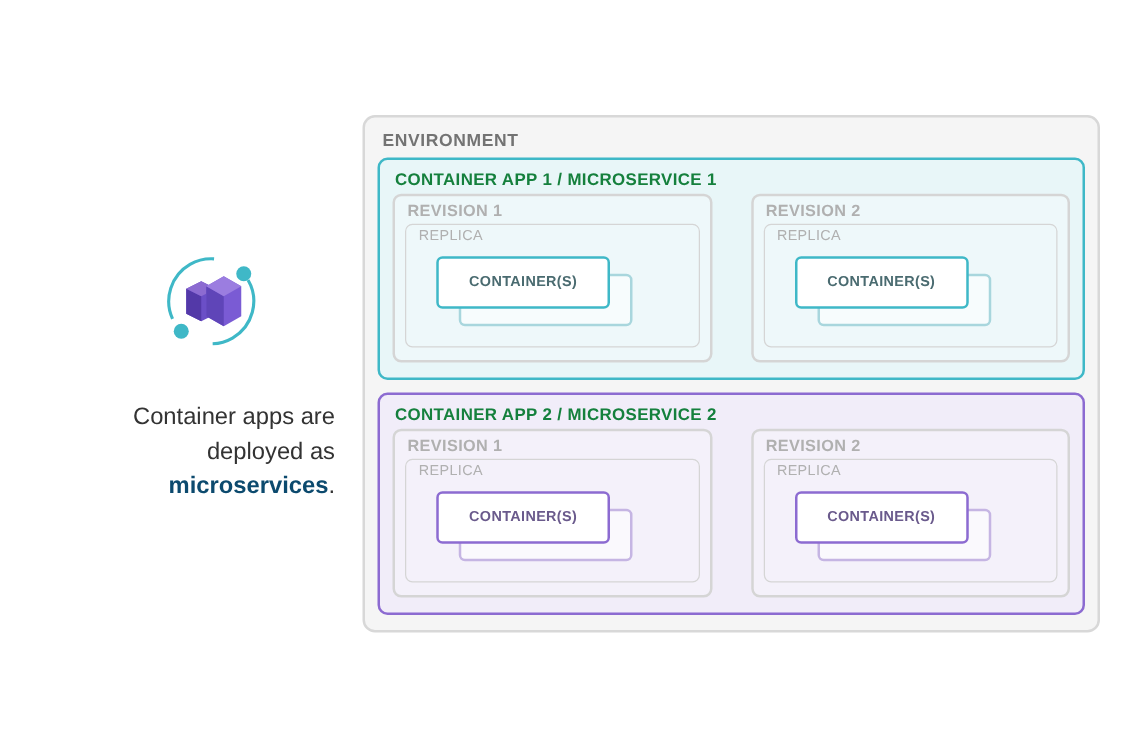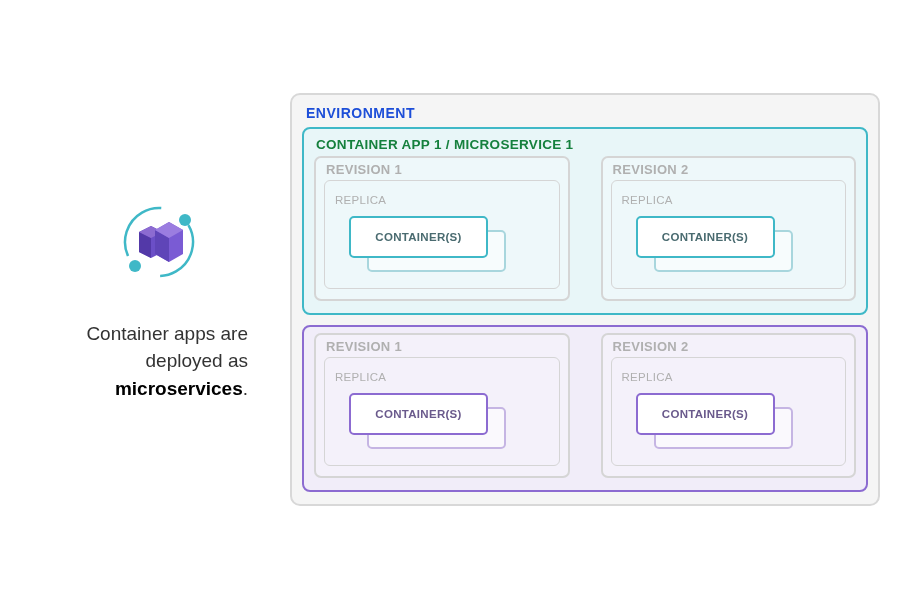--- a/index.html
+++ b/index.html
@@ -9,36 +9,36 @@
     background: #fff;
     display: flex;
     align-items: center;
     padding: 20px 20px 20px 10px;
   }
   .left {
     width: 280px;
     display: flex;
     flex-direction: column;
     align-items: flex-end;
-    padding-right: 42px;
+    padding-right: 22px;
     text-align: right;
   }
   .icon-wrap { margin-bottom: 28px; align-self: center; margin-left: 60px; }
   .tagline { font-size: 19px; color: #333; line-height: 1.45; font-weight: 300; }
-  .tagline strong { font-weight: 600; color: #000000; }
+  .tagline strong { font-weight: 600; color: #0c4a6e; }
 
   .environment {
     flex: 1;
     border: 2px solid #d8d8d8;
     border-radius: 10px;
     padding: 8px 10px 12px 10px;
     background: #f5f5f5;
   }
   .env-label {
-    font-size: 14px; font-weight: 600; color: #1d4ed8;
+    font-size: 14px; font-weight: 600; color: #737373;
     letter-spacing: 0.5px; padding: 2px 4px 6px;
   }
   .app {
     border: 2.5px solid;
     border-radius: 8px;
     padding: 6px 10px 12px;
     margin-bottom: 10px;
   }
   .app:last-child { margin-bottom: 0; }
   .app.teal { border-color: #3fb8c7; background: #e8f6f8; }
@@ -55,21 +55,21 @@
     padding: 4px 8px 10px;
     background: rgba(255,255,255,0.25);
   }
   .rev-label {
     font-size: 13px; font-weight: 600; color: #b0b0b0;
     letter-spacing: 0.3px; padding: 0 2px 3px;
   }
   .replica {
     border: 1.8px solid #d5d5d5;
     border-radius: 6px;
-    padding: 13px 8px 14px;
+    padding: 3px 8px 14px;
     background: transparent;
   }
   .rep-label {
     font-size: 11.5px; font-weight: 500; color: #b0b0b0;
     letter-spacing: 0.3px; padding: 0 2px 6px;
   }
   .stack { position: relative; height: 58px; margin: 4px 6px 0; }
   .card {
     position: absolute; width: 139px; height: 42px;
     border: 2px solid; border-radius: 5px;
@@ -135,20 +135,21 @@
           <div class="stack">
             <div class="card back"></div>
             <div class="card front">CONTAINER(S)</div>
           </div>
         </div>
       </div>
     </div>
   </div>
 
   <div class="app purple">
+    <div class="app-title">CONTAINER APP 2 / MICROSERVICE 2</div>
     <div class="revisions">
       <div class="revision">
         <div class="rev-label">REVISION 1</div>
         <div class="replica">
           <div class="rep-label">REPLICA</div>
           <div class="stack">
             <div class="card back"></div>
             <div class="card front">CONTAINER(S)</div>
           </div>
         </div>

